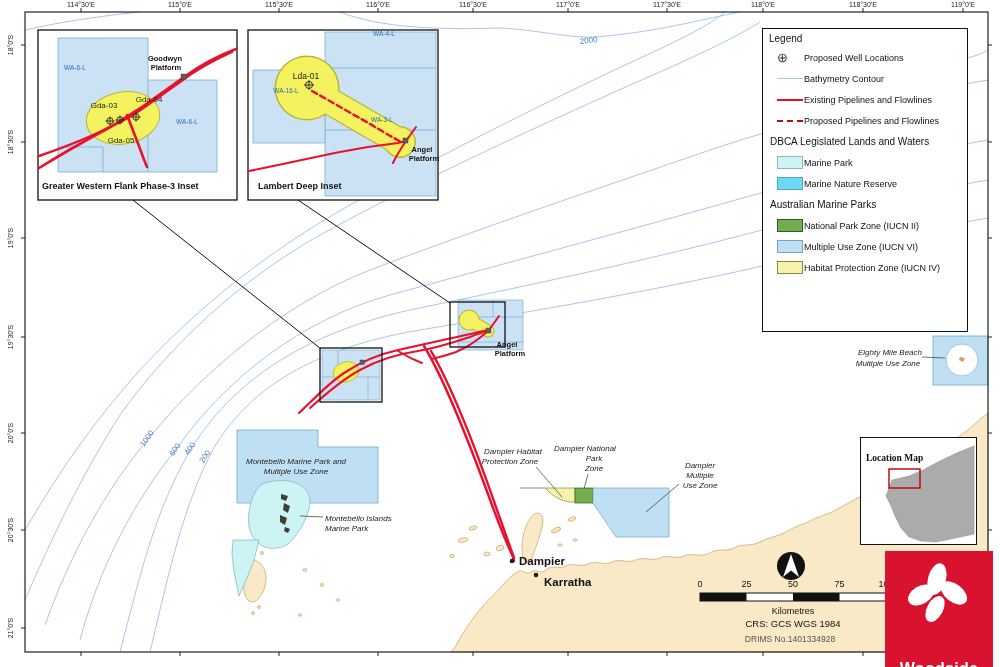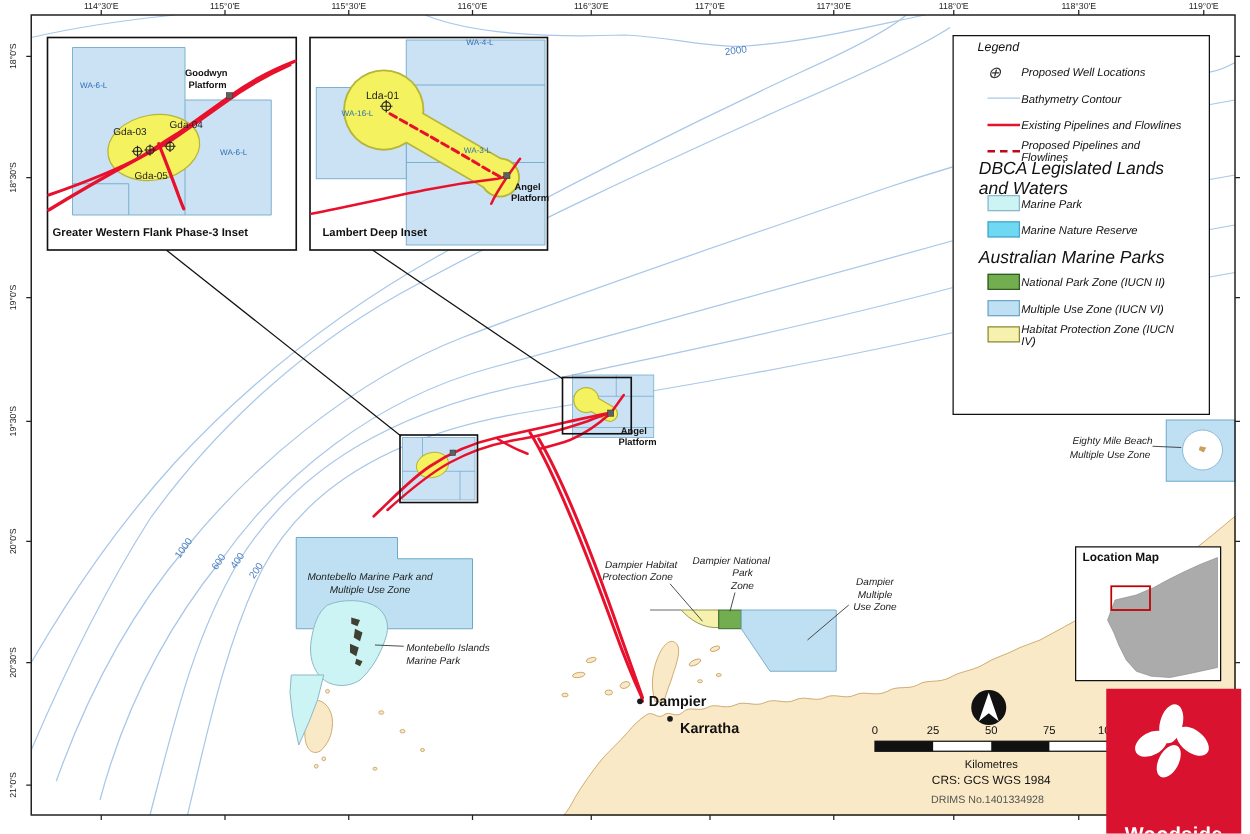--- a/index.html
+++ b/index.html
@@ -13,44 +13,44 @@
   .town{font-size:11.5px;font-weight:bold;fill:#111;}
   .welll{font-size:8px;fill:#222;}
   .plat{font-size:7.5px;font-weight:bold;fill:#111;}
   .wal{font-size:6.5px;fill:#2e6db5;}
   .cap{font-size:9px;font-weight:bold;fill:#111;}
   .scalet{font-size:9px;fill:#111;}
   .scaleb{font-size:9.5px;fill:#111;}
   .scaled{font-size:8.5px;fill:#555;}
   
   .legend{position:absolute;left:762px;top:28px;width:206px;height:304px;background:#fff;
-    border:1.2px solid #111;box-sizing:border-box;padding:2px 18px;font-style:italic;}
+    border:1.2px solid #111;box-sizing:border-box;padding:2px 5px;}
   .lg-title{font-size:10px;color:#111;margin:2px 0 3px 1px;}
   .lg-row{display:flex;align-items:center;height:21px;}
-  .lg-head{display:flex;align-items:center;height:21px;font-size:14px;color:#111;padding-left:2px;}
+  .lg-head{display:flex;align-items:center;height:21px;font-size:10px;color:#111;padding-left:2px;}
   .sym{width:36px;flex:none;display:flex;align-items:center;padding-left:9px;box-sizing:border-box;}
   .lg-label{font-size:9px;color:#111;}
   .glyph-well{font-size:13px;color:#333;line-height:1;}
   .chip-platform{width:6px;height:6px;background:#6e6e6e;border:1px solid #333;margin-left:3px;}
   .line{width:26px;height:0;}
   .line-bathy{border-top:1.5px solid #a9c7e8;}
   .line-exist{border-top:2px solid #e8112d;}
   .line-prop{border-top:2px dashed #c00818;}
   .patch{width:26px;height:13px;box-sizing:border-box;}
   .patch-op{background:#f4f25e;border:1px solid #8a8a3c;}
   .patch-titles{background:#cbe2f5;border:1px solid #6fa8c8;}
   .patch-mp{background:#ccf4f4;border:1px solid #8cb8c8;}
   .patch-mnr{background:#6fd8f2;border:1px solid #4aa8c8;}
   .patch-np{background:#72ad4f;border:1px solid #2f5e22;}
   .patch-hp{background:#f6f2ae;border:1px solid #8a8a3c;}
   .patch-muz{background:#bfe0f2;border:1px solid #6fa8c8;}
   
   .locmap{position:absolute;left:860px;top:437px;width:117px;height:108px;background:#fff;
     border:1.1px solid #111;box-sizing:border-box;}
-  .loc-title{position:absolute;left:5px;top:3px;font-size:9.5px;font-weight:bold;color:#111;}
+  .loc-title{position:absolute;left:5px;top:15px;font-size:9.5px;font-weight:bold;color:#111;font-family:Liberation Serif, serif;}
   
   .logo{position:absolute;left:885px;top:551px;width:108px;height:136px;background:#d8122f;}
   .logo-text{position:absolute;left:0;right:0;bottom:9px;text-align:center;color:#fff;
     font-size:16px;font-weight:bold;letter-spacing:0.3px;}
 </style>
 </head>
 <body>
 
 <div id="stage">
 <svg id="map-svg" width="1000" height="667" viewBox="0 0 1000 667">

